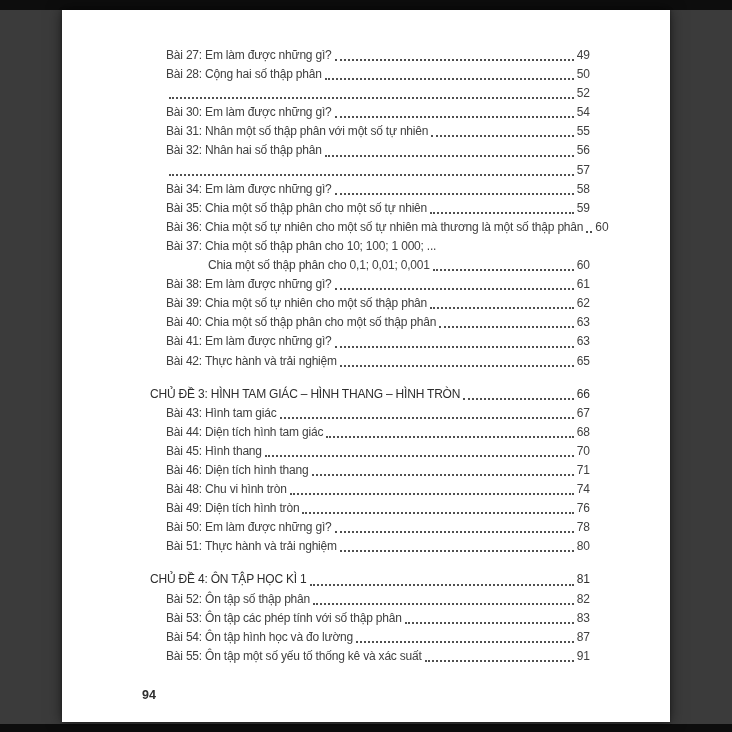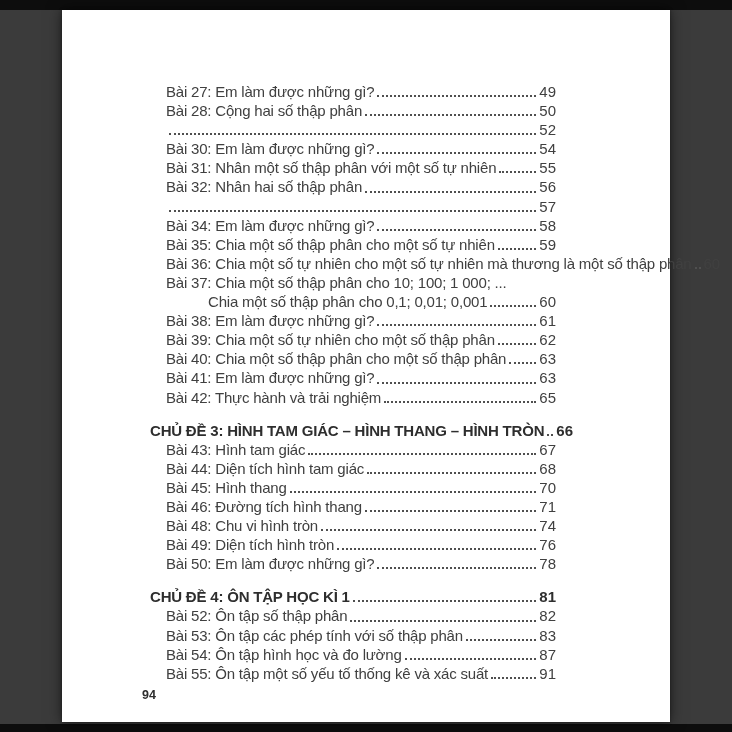--- a/index.html
+++ b/index.html
@@ -28,25 +28,24 @@
   .book-page {
     position: absolute;
     left: 62px;
     top: 10px;
     width: 608px;
     height: 712px;
     background: var(--page, #ffffff);
     box-shadow: 0 0 14px rgba(0,0,0,0.55), 0 0 3px rgba(0,0,0,0.4);
   }
   .toc {
-    padding: 36px 114px 0 88px;
-    font-size: 15px;
+    padding: 36px 80px 0 88px;
+    font-size: 12px;
     line-height: 19.1px;
     color: var(--text, #404040);
-    margin-top: 36px;
   }
   .toc-row {
     display: flex;
     align-items: baseline;
     white-space: nowrap;
   }
   .toc-row .label {
     flex: 0 0 auto;
     letter-spacing: -0.2px;
   }
@@ -58,21 +57,21 @@
     margin: 0 3px;
     transform: translateY(-4px);
   }
   .toc-row .pagenum {
     flex: 0 0 auto;
   }
   .toc-row.item { padding-left: 16px; }
   .toc-row.item.indent2 { padding-left: 58px; }
   .toc-row.heading {
     margin-top: 14px;
-    font-weight: bold;
+    font-weight: normal;
     color: var(--heading, #2e2e2e);
     align-items: flex-end;
   }
   .page-number {
     position: absolute;
     left: 80px;
     bottom: 20px;
     font-weight: bold;
     font-size: 12.5px;
     color: var(--heading, #2e2e2e);
@@ -182,38 +181,43 @@
           <span class="label">Bài 44: Diện tích hình tam giác</span>
           <span class="leader"></span>
           <span class="pagenum">68</span>
         </div>
         <div class="toc-row item">
           <span class="label">Bài 45: Hình thang</span>
           <span class="leader"></span>
           <span class="pagenum">70</span>
         </div>
         <div class="toc-row item">
-          <span class="label">Bài 46: Đường tích hình thang</span>
+          <span class="label">Bài 46: Diện tích hình thang</span>
           <span class="leader"></span>
           <span class="pagenum">71</span>
         </div>
         <div class="toc-row item">
           <span class="label">Bài 48: Chu vi hình tròn</span>
           <span class="leader"></span>
           <span class="pagenum">74</span>
         </div>
         <div class="toc-row item">
           <span class="label">Bài 49: Diện tích hình tròn</span>
           <span class="leader"></span>
           <span class="pagenum">76</span>
         </div>
         <div class="toc-row item">
           <span class="label">Bài 50: Em làm được những gì?</span>
           <span class="leader"></span>
           <span class="pagenum">78</span>
+        </div>
+        <div class="toc-row item">
+          <span class="label">Bài 51: Thực hành và trải nghiệm</span>
+          <span class="leader"></span>
+          <span class="pagenum">80</span>
         </div>
         <div class="toc-row heading">
           <span class="label">CHỦ ĐỀ 4: ÔN TẬP HỌC KÌ 1</span>
           <span class="leader"></span>
           <span class="pagenum">81</span>
         </div>
         <div class="toc-row item">
           <span class="label">Bài 52: Ôn tập số thập phân</span>
           <span class="leader"></span>
           <span class="pagenum">82</span>

